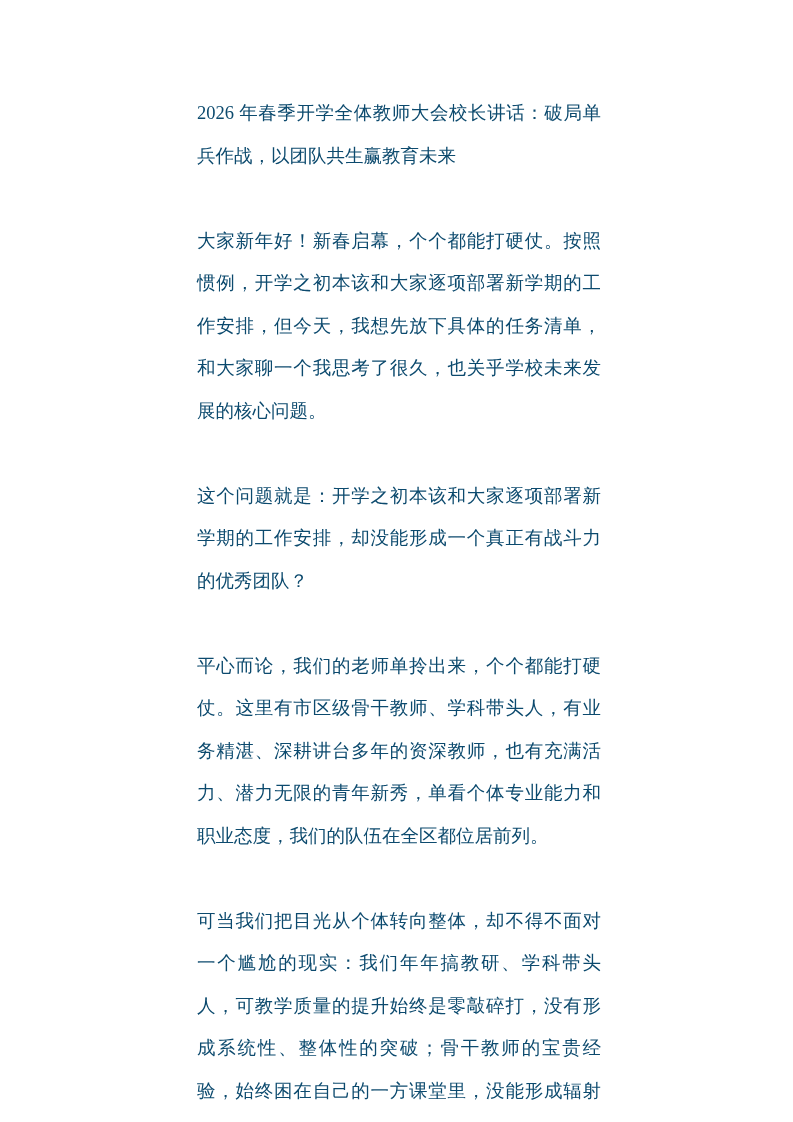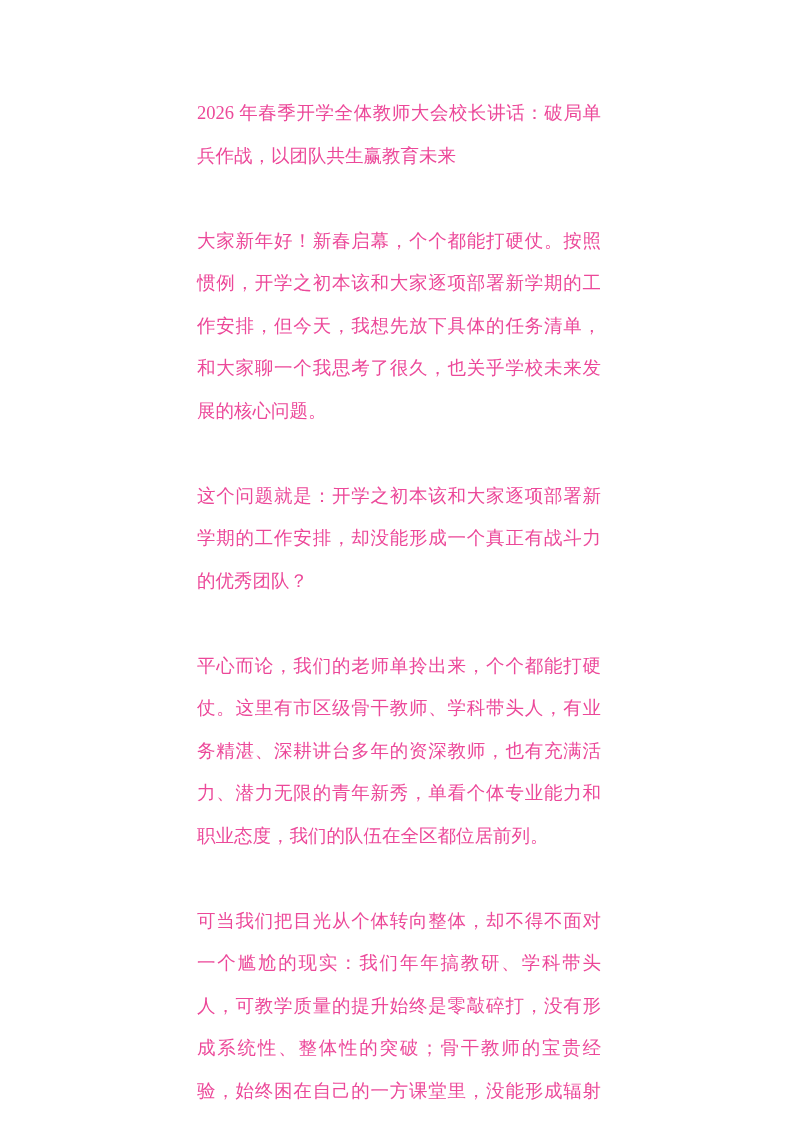--- a/index.html
+++ b/index.html
@@ -11,21 +11,21 @@
     position: relative;
     width: 641px;
     height: 1122px;
     margin: 0 auto;
     background: #ffffff;
     box-sizing: border-box;
     padding: 92px 116px 0 121px;
     font-family: "Liberation Serif", "DejaVu Serif", serif;
     font-size: 18.5px;
     line-height: 42.5px;
-    color: #ec4899;
+    color: #0c4a6e;
     overflow: hidden;
   }
   .page p {
     margin: 0 0 42.5px 0;
     text-align: justify;
     text-justify: inter-ideograph;
     word-break: break-all;
   }
 </style>
 </head>

